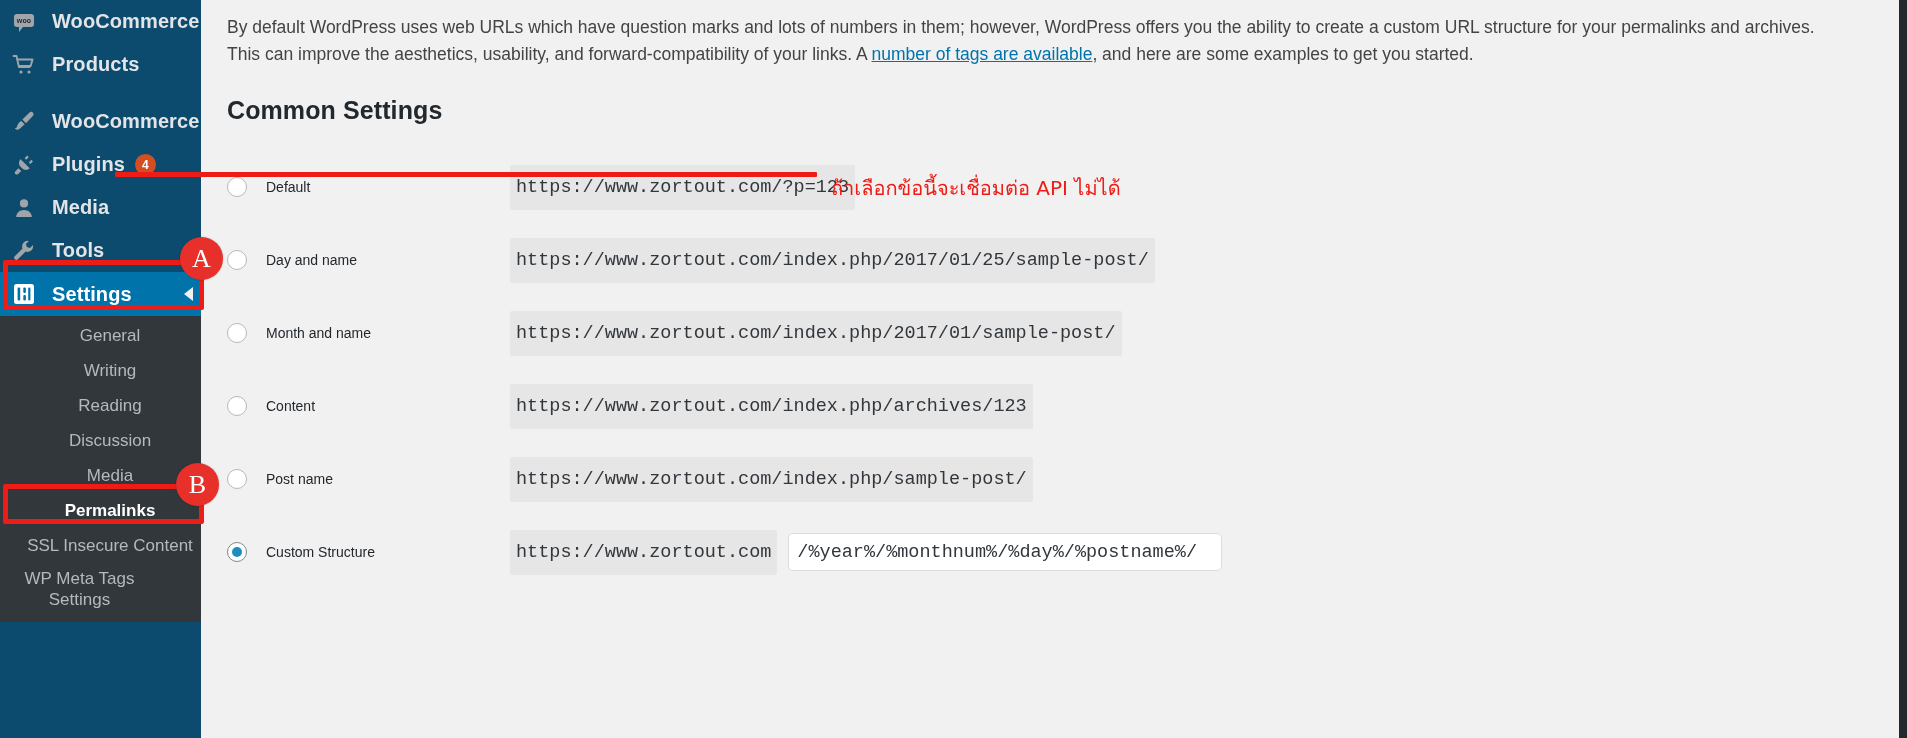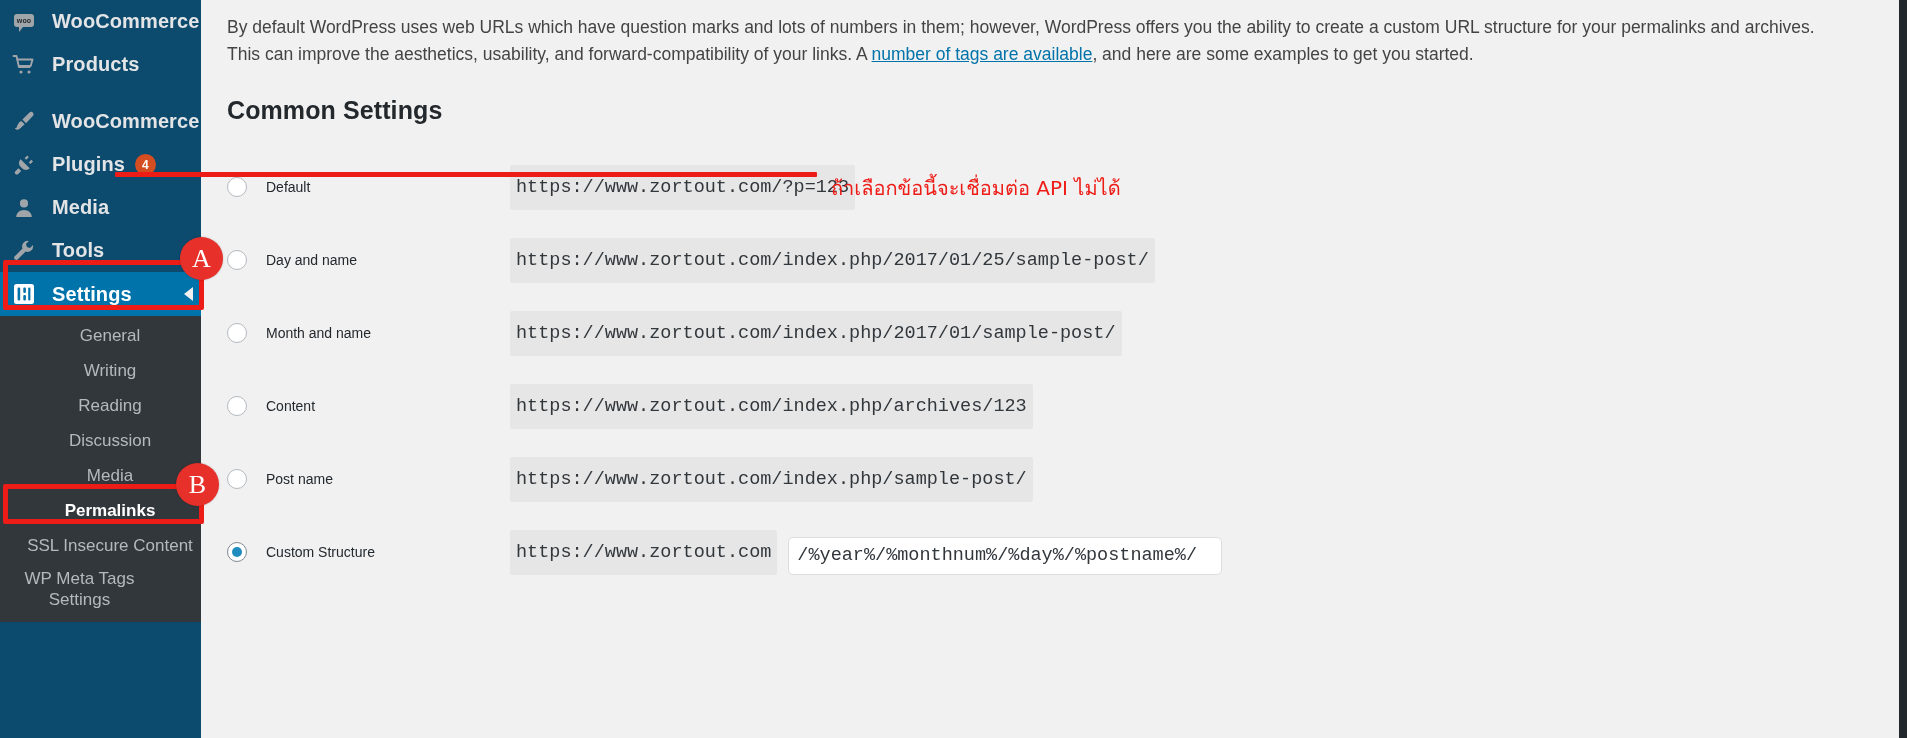--- a/index.html
+++ b/index.html
@@ -141,21 +141,21 @@
   }
   code.url {
     font-family: "Liberation Mono", "DejaVu Sans Mono", monospace;
     font-size: 18.5px;
     background: #e6e6e6;
     color: #32373c;
     padding: 12px 6px;
     border-radius: 2px;
     white-space: nowrap;
   }
-  .custom-wrap { display: flex; align-items: flex-end; }
+  .custom-wrap { display: flex; align-items: center; }
   input.custom-input {
     font-family: "Liberation Mono", "DejaVu Sans Mono", monospace;
     font-size: 18.5px;
     color: #32373c;
     background: #fff;
     border: 1px solid #ddd;
     border-radius: 5px;
     padding: 6px 8px;
     width: 434px;
     height: 38px;

